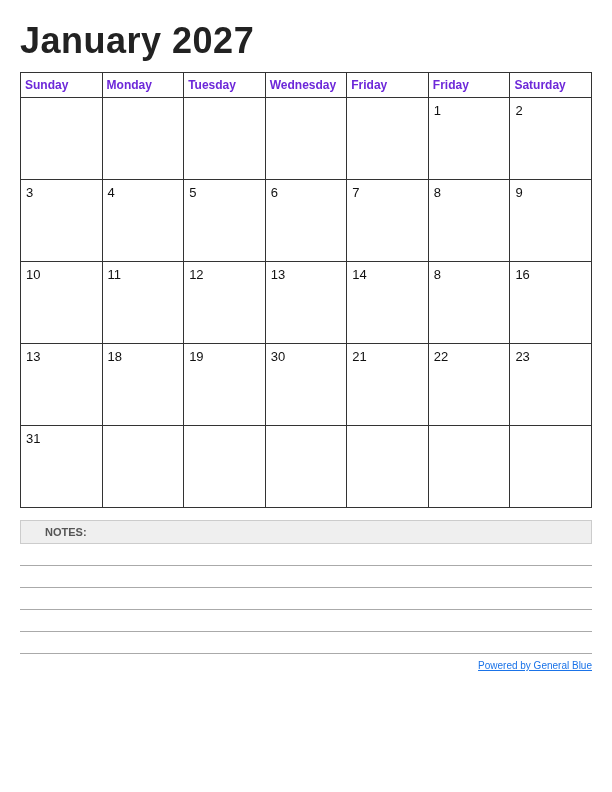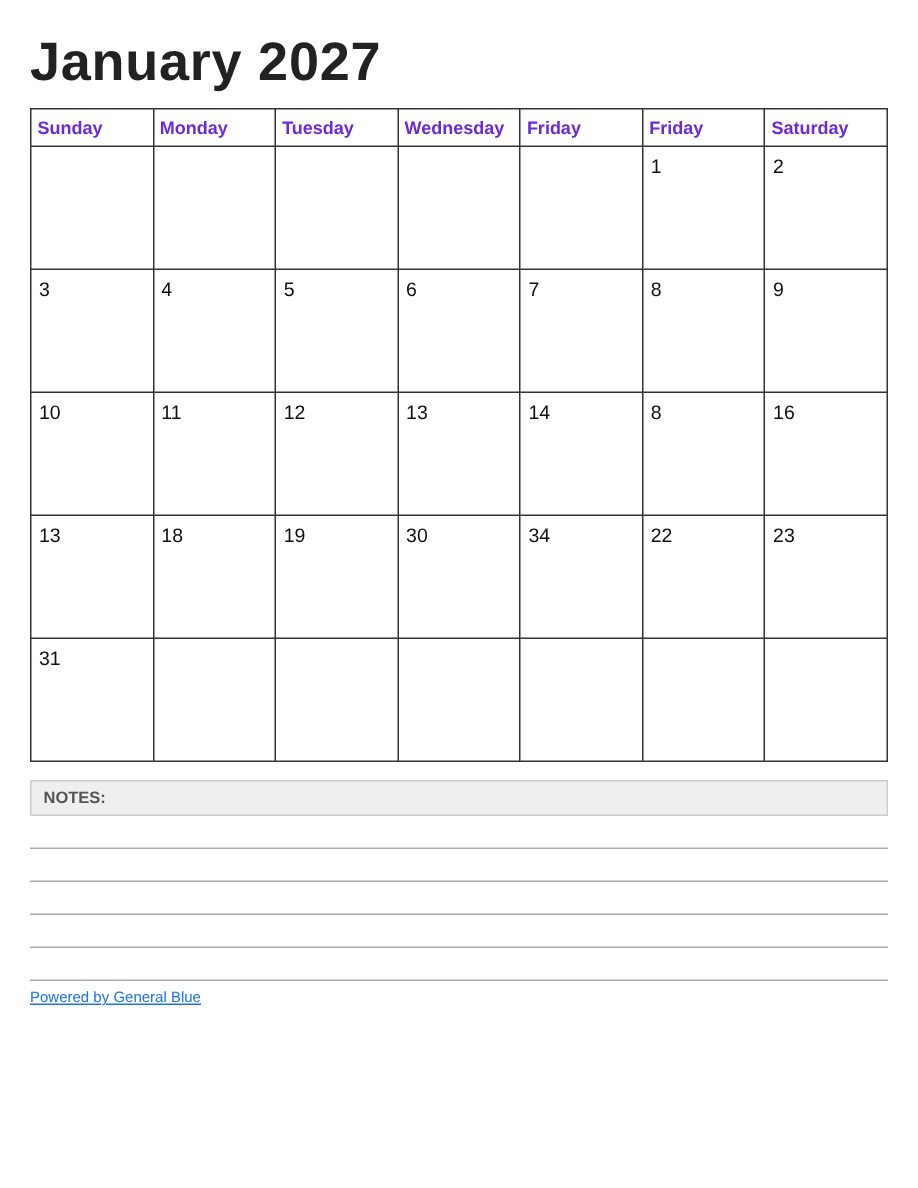--- a/index.html
+++ b/index.html
@@ -58,37 +58,37 @@
 
     #notes-section {
       margin-top: 12px;
     }
 
     #notes-label {
       font-size: 11px;
       font-weight: bold;
       color: #555;
       background: #efefef;
-      padding: 5px 8px;
+      padding: 5px 24px;
       border: 1px solid #ccc;
       display: block;
       margin-bottom: 0;
     }
 
     .notes-line {
       border: none;
       border-bottom: 1px solid #aaa;
       display: block;
       width: 100%;
       height: 22px;
       background: #fff;
     }
 
     #powered-by {
-      text-align: left;
+      text-align: right;
       margin-top: 6px;
       font-size: 10px;
     }
 
     #powered-by a {
       color: #1a73e8;
       text-decoration: underline;
       font-size: 10px;
     }
   </style>
@@ -135,21 +135,21 @@
         <td><span class="day-number">13</span></td>
         <td><span class="day-number">14</span></td>
         <td><span class="day-number">8</span></td>
         <td><span class="day-number">16</span></td>
       </tr>
       <tr>
         <td><span class="day-number">13</span></td>
         <td><span class="day-number">18</span></td>
         <td><span class="day-number">19</span></td>
         <td><span class="day-number">30</span></td>
-        <td><span class="day-number">34</span></td>
+        <td><span class="day-number">21</span></td>
         <td><span class="day-number">22</span></td>
         <td><span class="day-number">23</span></td>
       </tr>
       <tr>
         <td><span class="day-number">31</span></td>
         <td></td>
         <td></td>
         <td></td>
         <td></td>
         <td></td>

